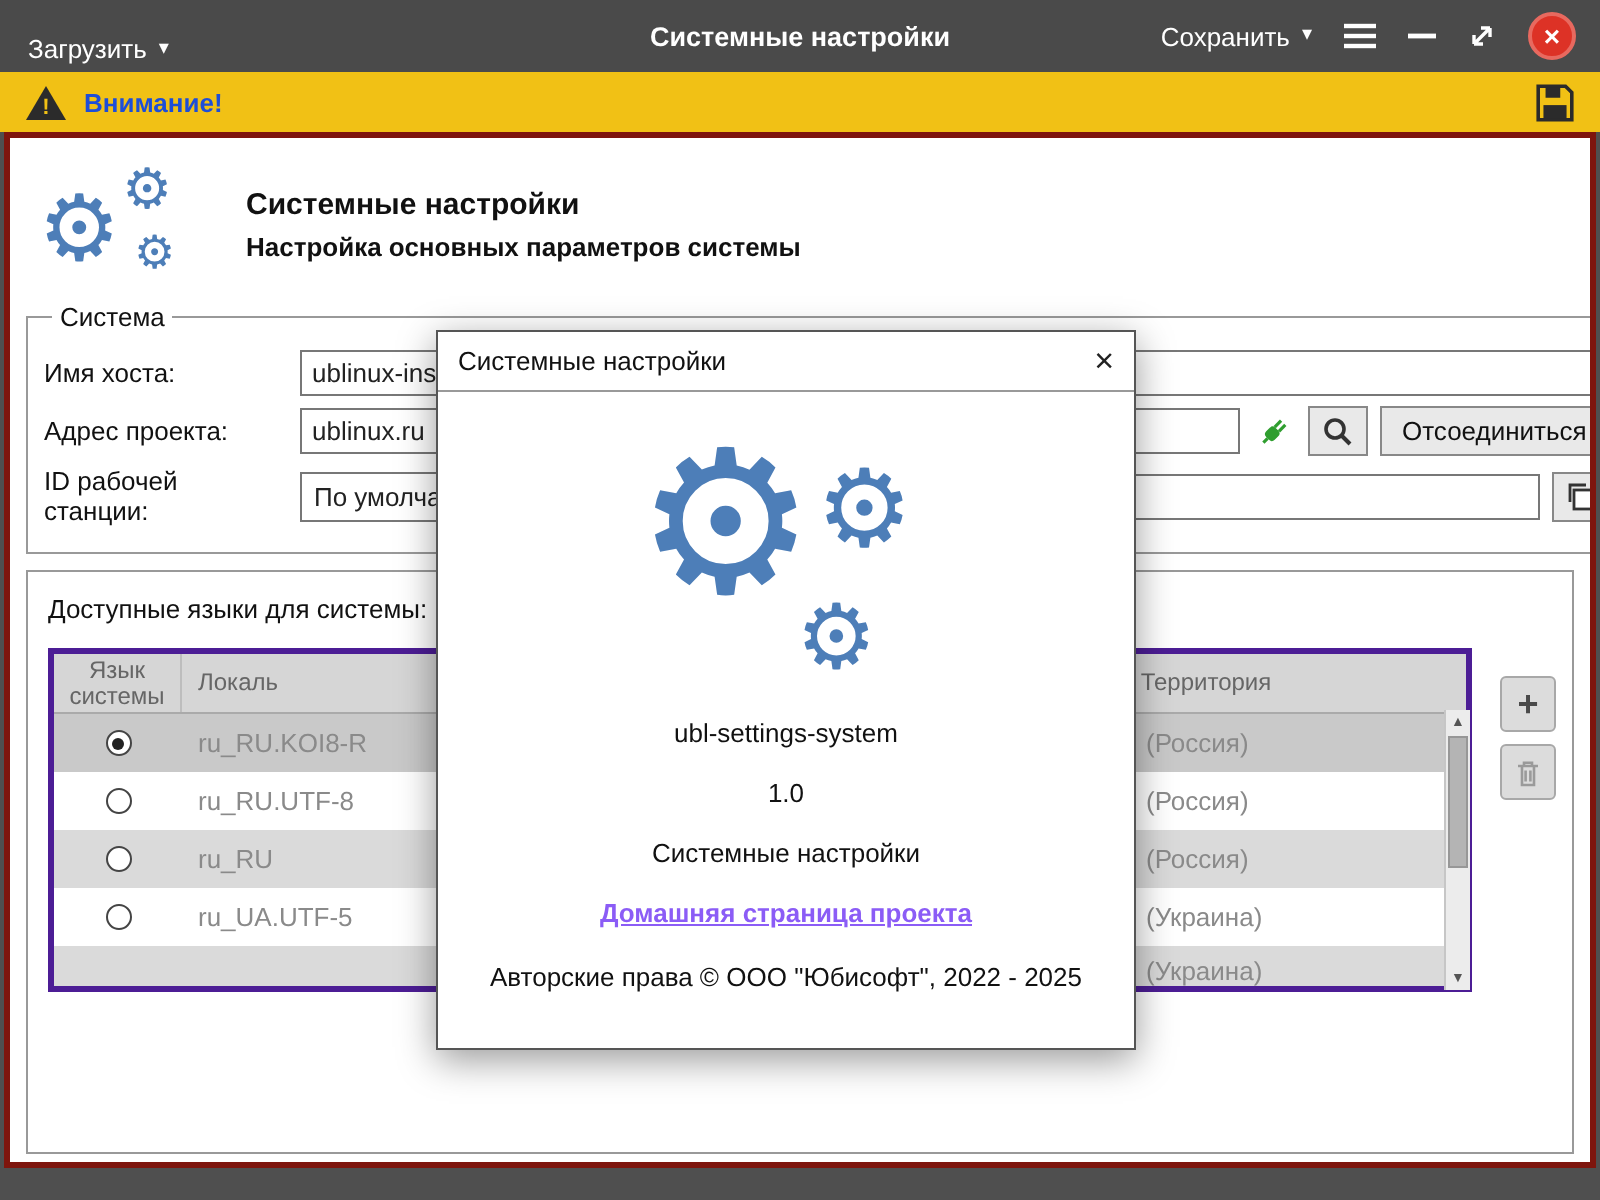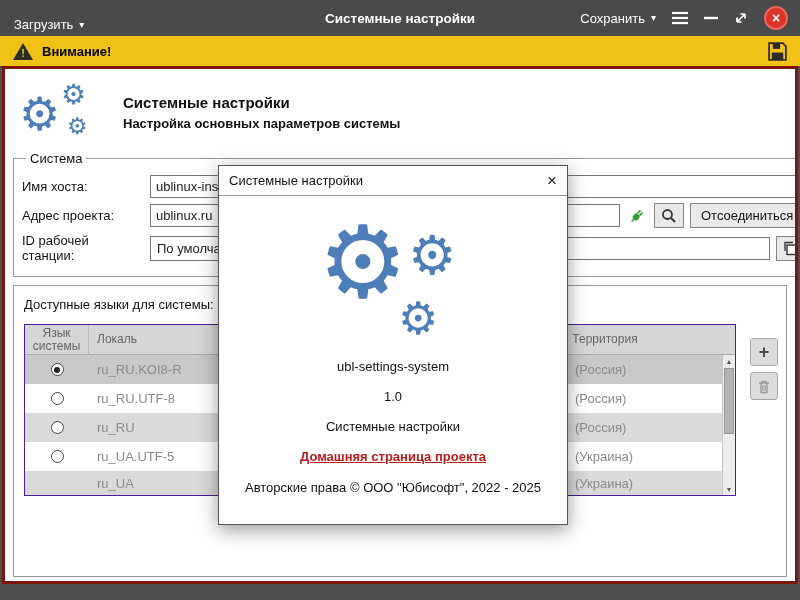--- a/index.html
+++ b/index.html
@@ -11,21 +11,21 @@
   .tb-center { position:absolute; left:0; right:0; top:0; height:36px; display:flex; align-items:center; justify-content:center; font-size:13.5px; font-weight:bold; pointer-events:none; }
   .tb-left { position:absolute; left:14px; top:0; height:49px; display:flex; align-items:center; gap:6px; font-size:13px; cursor:pointer; }
   .tb-right { position:absolute; right:12px; top:0; height:36px; display:flex; align-items:center; gap:15px; }
   .tb-btn { display:flex; align-items:center; gap:6px; font-size:13px; cursor:pointer; }
   .caret { font-size:10px; line-height:1; }
   .win-ctl { display:flex; align-items:center; justify-content:center; cursor:pointer; }
   .close-btn { width:24px; height:24px; border-radius:50%; background:#dd3226; border:2px solid #e8695f; color:#fff; font-size:14px; font-weight:bold; display:flex; align-items:center; justify-content:center; line-height:1; }
 
   
   .warnbar { position:absolute; top:36px; left:0; right:0; height:30px; background:#f1c115; display:flex; align-items:center; padding:0 12px; gap:8px; }
-  .warn-text { font-size:13px; font-weight:bold; color:#000000; }
+  .warn-text { font-size:13px; font-weight:bold; color:#1d4ed8; }
   .warn-save { margin-left:auto; cursor:pointer; display:flex; align-items:center; }
 
   
   .content { position:absolute; top:66px; left:2px; right:2px; bottom:16px; background:#fff; border:3px solid #7e150d; overflow:hidden; }
   .bottombar { position:absolute; left:0; right:0; bottom:0; height:16px; background:#4f4f4f; }
 
   .app-header { display:flex; align-items:center; gap:18px; padding:12px 10px 8px 12px; }
   .gear-cluster { position:relative; color:#4d7eb8; }
   .gear-cluster span { position:absolute; line-height:1; }
   .gc-small { width:88px; height:62px; }
@@ -52,21 +52,21 @@
   .combo .caret { color:#444; }
   .plug-wrap { display:flex; align-items:center; padding:0 2px; }
 
   
   .regional { position:relative; height:292px; }
   .langs-row { display:flex; align-items:center; gap:10px; font-size:13px; color:#111; margin:4px 0 10px 2px; }
   .toggle { width:44px; height:20px; border-radius:10px; background:#2a7fd4; position:relative; cursor:pointer; flex-shrink:0; }
   .toggle .knob { position:absolute; right:2px; top:2px; width:16px; height:16px; border-radius:50%; background:#fff; }
 
   .table-wrap { position:relative; margin-left:2px; width:calc(100% - 44px); height:172px; }
-  .table { position:absolute; inset:0; border:1px solid #4c1d95; background:#fff; overflow:hidden; }
+  .table { position:absolute; inset:0; border:3px solid #4c1d95; background:#fff; overflow:hidden; }
   .thead { display:flex; height:30px; background:#d6d6d6; border-bottom:1px solid #aaa; font-size:12px; color:#666; }
   .th { display:flex; align-items:center; justify-content:center; text-align:center; border-right:1px solid #bdbdbd; height:100%; line-height:13px; }
   .th-lang { width:64px; }
   .th-locale { width:150px; justify-content:flex-start; padding-left:8px; }
   .th-spacer { flex:1; }
   .th-terr { width:260px; border-right:none; }
   .tr { display:flex; align-items:center; height:29px; font-size:13px; color:#8a8a8a; cursor:pointer; }
   .td-radio { width:64px; display:flex; justify-content:center; }
   .td-locale { width:150px; padding-left:8px; }
   .td-spacer { flex:1; }
@@ -92,21 +92,21 @@
   .dialog { position:absolute; left:218px; top:165px; width:350px; height:360px; background:#fff; border:1px solid #555; box-shadow:0 5px 18px rgba(0,0,0,.4); z-index:10; }
   .dlg-titlebar { height:30px; border-bottom:1px solid #999; display:flex; align-items:center; padding:0 10px; }
   .dlg-title { font-size:13px; color:#111; }
   .dlg-close { margin-left:auto; font-size:17px; color:#222; cursor:pointer; line-height:1; }
   .dlg-body { text-align:center; }
   .gc-big { width:150px; height:128px; margin:20px auto 0; }
   .gc-big .g1 { font-size:100px; left:0; top:-4px; }
   .gc-big .g2 { font-size:54px; left:90px; top:12px; }
   .gc-big .g3 { font-size:45px; left:80px; top:80px; }
   .dlg-line { font-size:13px; color:#111; margin-top:15px; }
-  .dlg-link { display:inline-block; font-size:13px; font-weight:600; color:#b91c1c; text-decoration:underline; margin-top:15px; cursor:pointer; }
+  .dlg-link { display:inline-block; font-size:13px; font-weight:600; color:#8b5cf6; text-decoration:underline; margin-top:15px; cursor:pointer; }
 </style>
 </head>
 <body>
 
 <div class="window">
 
   <div class="titlebar">
     <div class="tb-center">Системные настройки</div>
     <div class="tb-left tb-btn">
       <span>Загрузить</span>
@@ -262,21 +262,20 @@
           <div class="tr r3">
             <div class="td-radio">
                 <span class="radio"></span>
               </div>
             <div class="td-locale">ru_UA.UTF-5</div>
             <div class="td-spacer"></div>
             <div class="td-terr">(Украина)</div>
           </div>
           <div class="tr r4">
             <div class="td-radio"></div>
-            <div class="td-locale">ru_UA</div>
             <div class="td-spacer"></div>
             <div class="td-terr">(Украина)</div>
           </div>
         </div>
 
         <div class="vscroll">
           <div class="vs-up">▲</div>
           <div class="vs-thumb"></div>
           <div class="vs-down">▼</div>
         </div>

